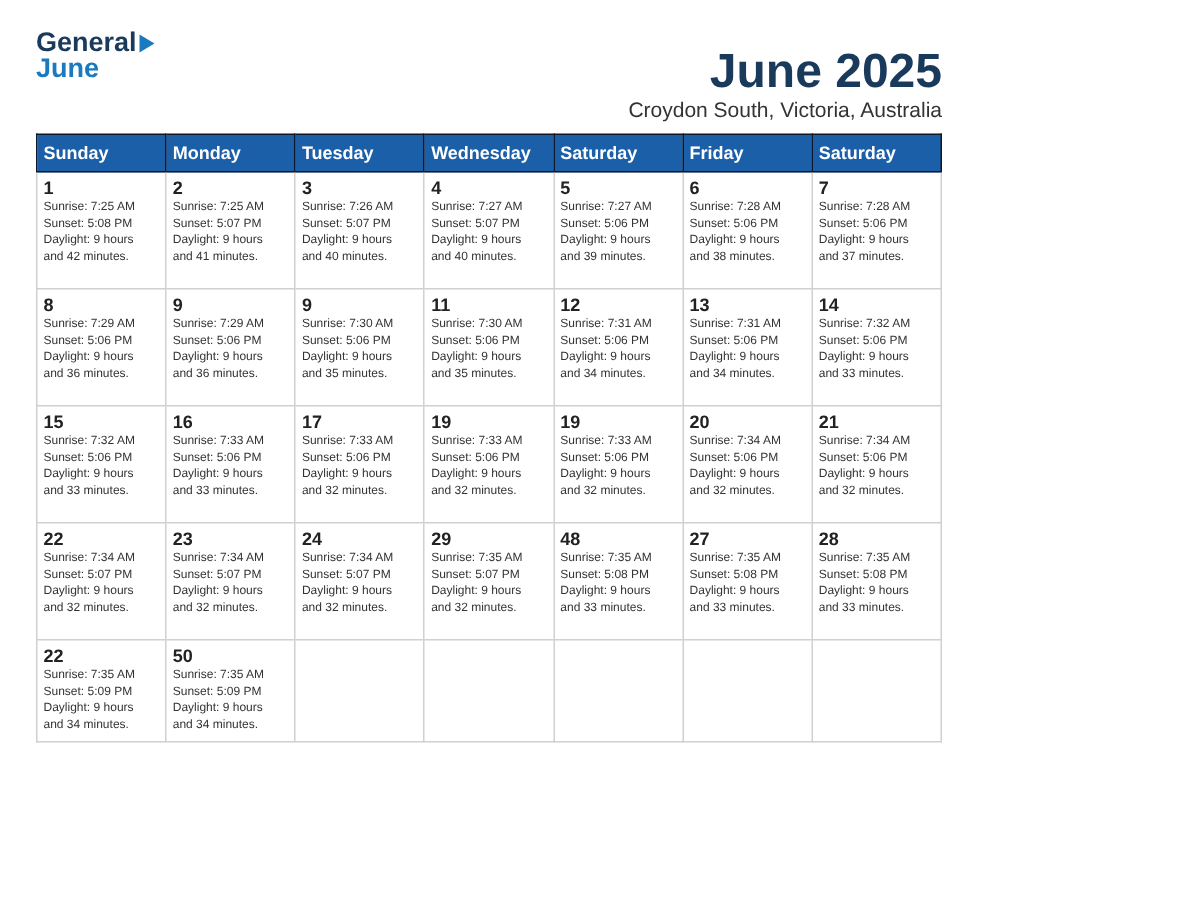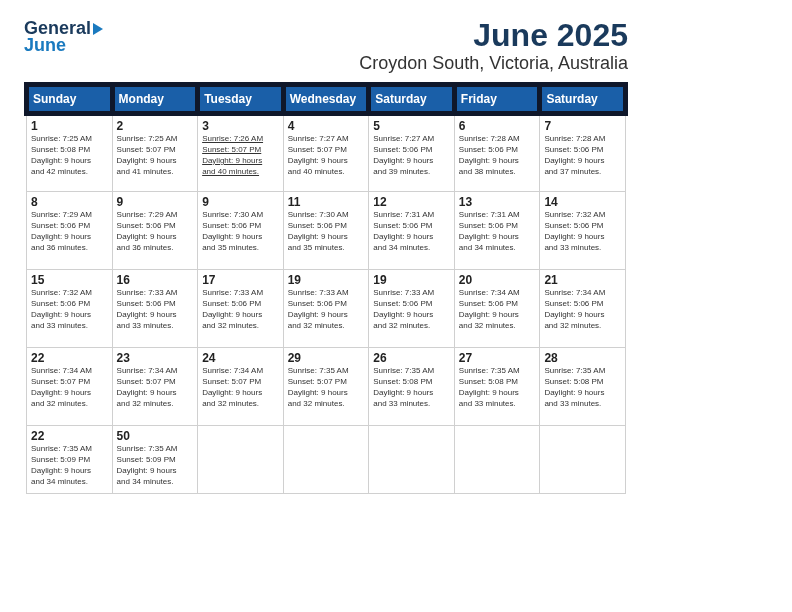--- a/index.html
+++ b/index.html
@@ -44,38 +44,39 @@
       margin-left: 2px;
     }
     .title-block {
       text-align: right;
     }
     .month-title {
       font-size: 32px;
       font-weight: bold;
       color: #1a3a5c;
       line-height: 1.1;
+      margin-top: 12px;
     }
     .location {
-      font-size: 18px;
+      font-size: 14px;
       color: #333;
     }
     table {
       width: 100%;
       border-collapse: collapse;
       table-layout: fixed;
     }
     thead tr th {
       background: #1a5fa8;
       color: #fff;
       font-size: 12px;
       font-weight: bold;
       padding: 5px 4px;
       text-align: left;
-      border: 5px solid #0f172a;
+      border: 1px solid #0f172a;
     }
     tbody tr td {
       vertical-align: top;
       border: 1px solid #d0d0d0;
       padding: 3px 4px 4px 4px;
       font-size: 8.5px;
       color: #222;
       height: 78px;
       background: #fff;
     }
@@ -139,21 +140,21 @@
           </td>
           <td>
             <span class="day-num">2</span>
             <div class="day-info" style="white-space: pre-line;">Sunrise: 7:25 AM
 Sunset: 5:07 PM
 Daylight: 9 hours
 and 41 minutes.</div>
           </td>
           <td>
             <span class="day-num">3</span>
-            <div class="day-info" style="white-space: pre-line; text-decoration: underline;">Sunrise: 7:26 AM
+            <div class="day-info" style="white-space: pre-line;">Sunrise: 7:26 AM
 Sunset: 5:07 PM
 Daylight: 9 hours
 and 40 minutes.</div>
           </td>
           <td>
             <span class="day-num">4</span>
             <div class="day-info" style="white-space: pre-line;">Sunrise: 7:27 AM
 Sunset: 5:07 PM
 Daylight: 9 hours
 and 40 minutes.</div>
@@ -305,21 +306,21 @@
 and 32 minutes.</div>
           </td>
           <td>
             <span class="day-num">29</span>
             <div class="day-info" style="white-space: pre-line;">Sunrise: 7:35 AM
 Sunset: 5:07 PM
 Daylight: 9 hours
 and 32 minutes.</div>
           </td>
           <td>
-            <span class="day-num">26</span>
+            <span class="day-num">48</span>
             <div class="day-info" style="white-space: pre-line;">Sunrise: 7:35 AM
 Sunset: 5:08 PM
 Daylight: 9 hours
 and 33 minutes.</div>
           </td>
           <td>
             <span class="day-num">27</span>
             <div class="day-info" style="white-space: pre-line;">Sunrise: 7:35 AM
 Sunset: 5:08 PM
 Daylight: 9 hours

